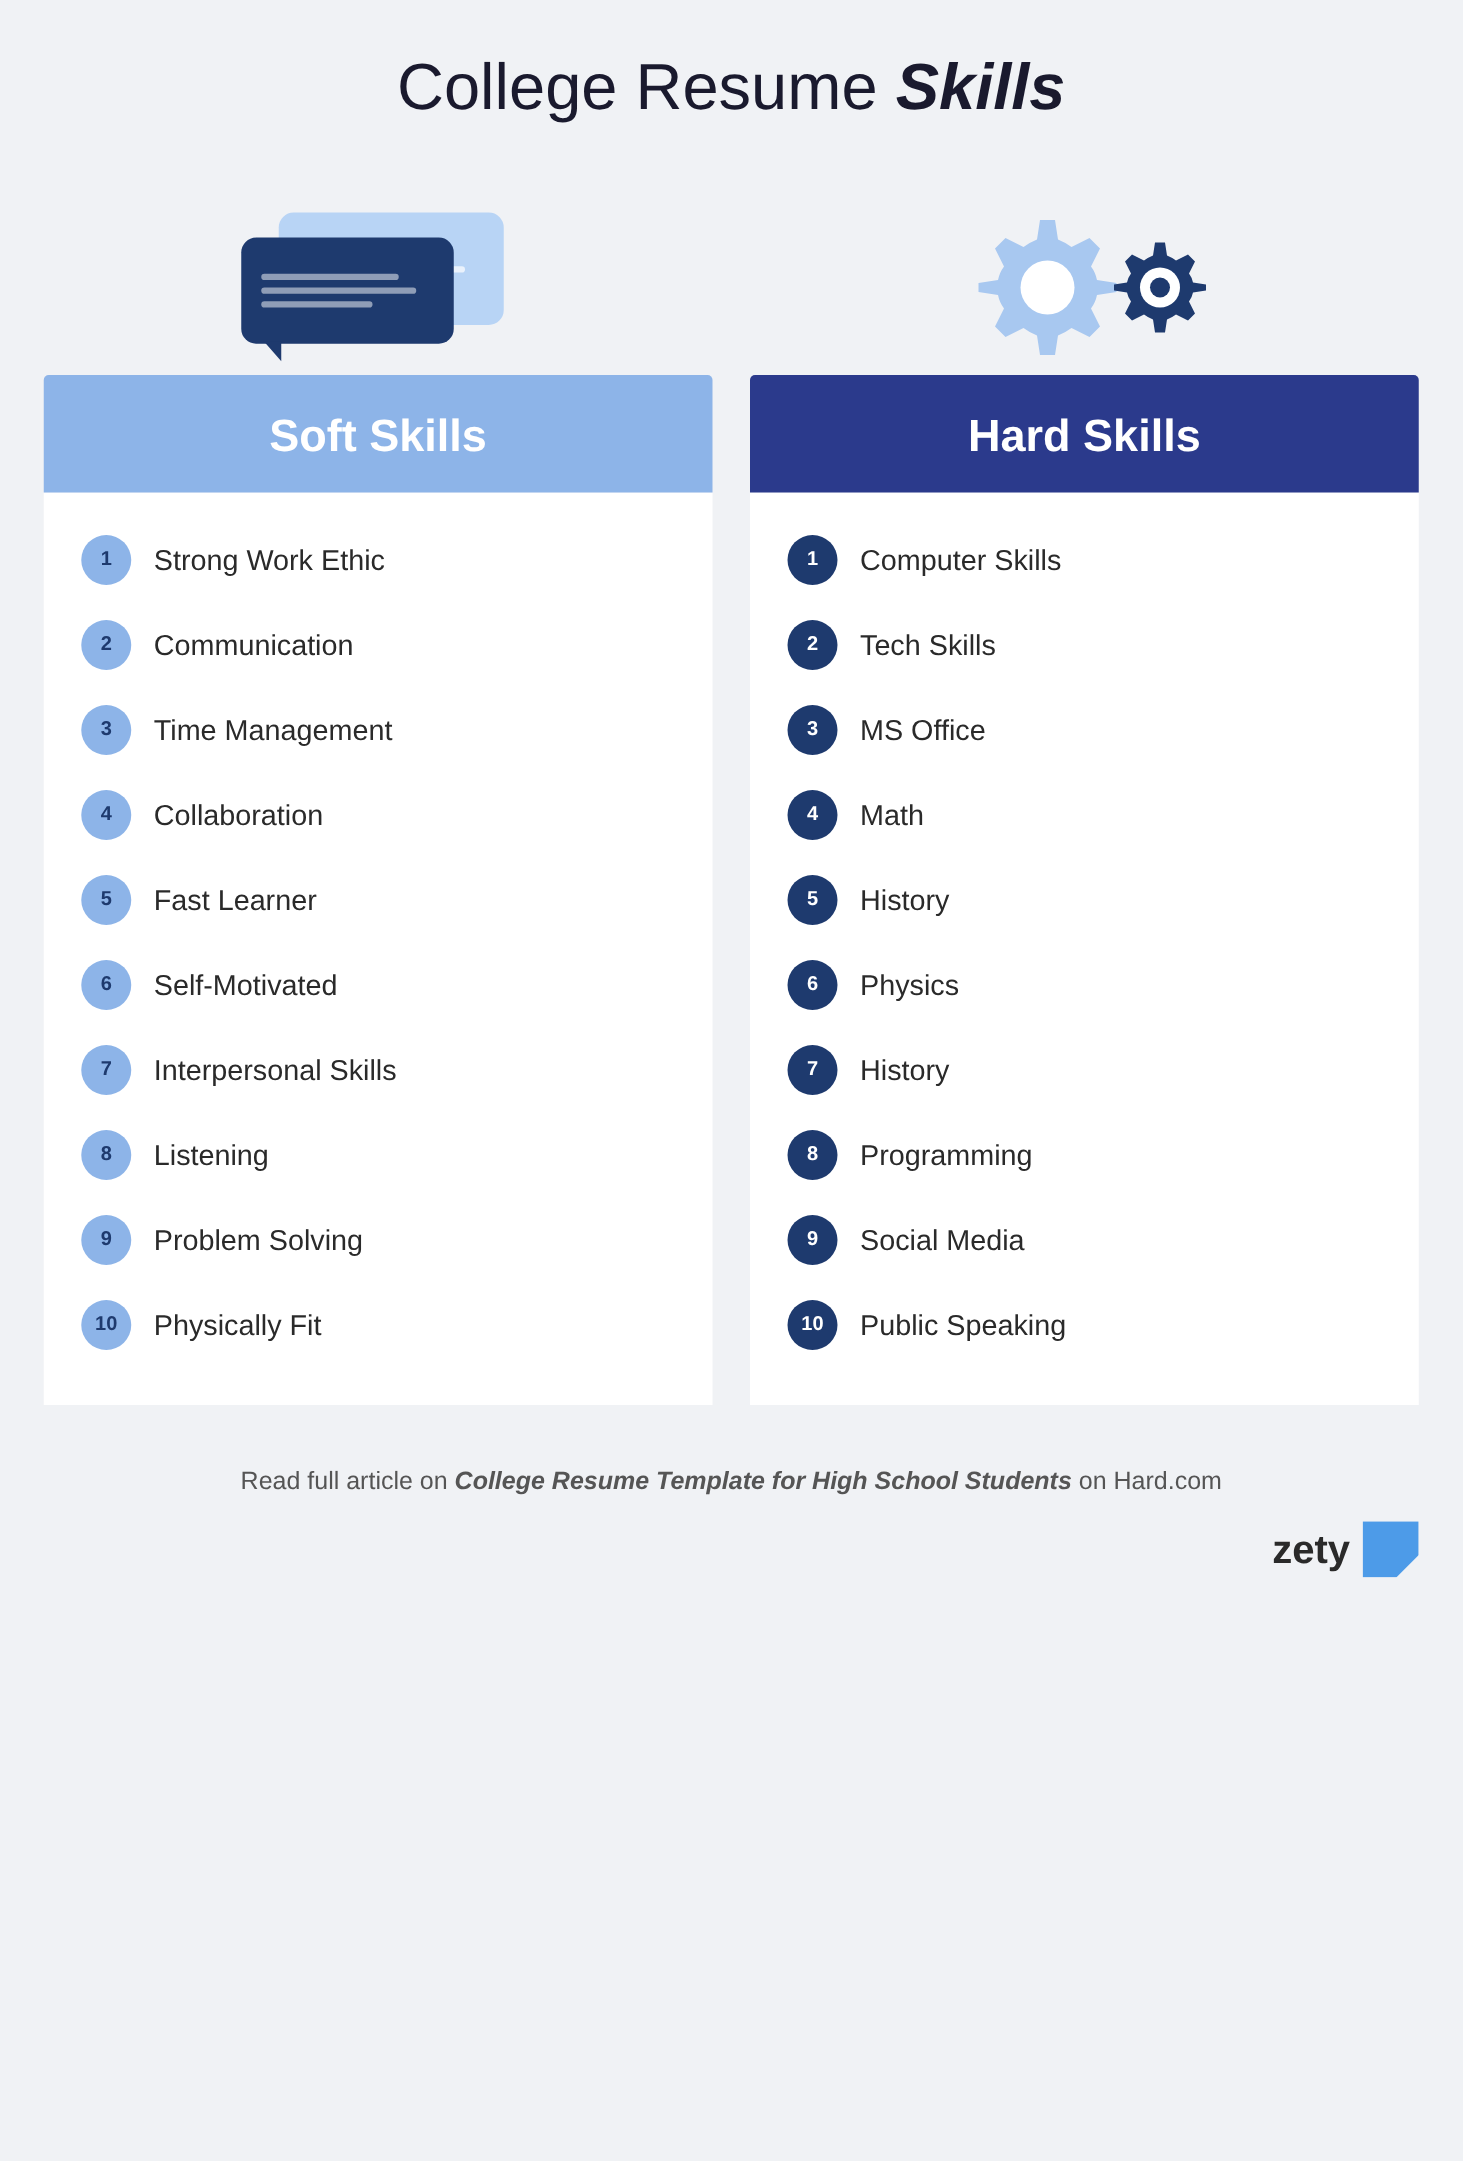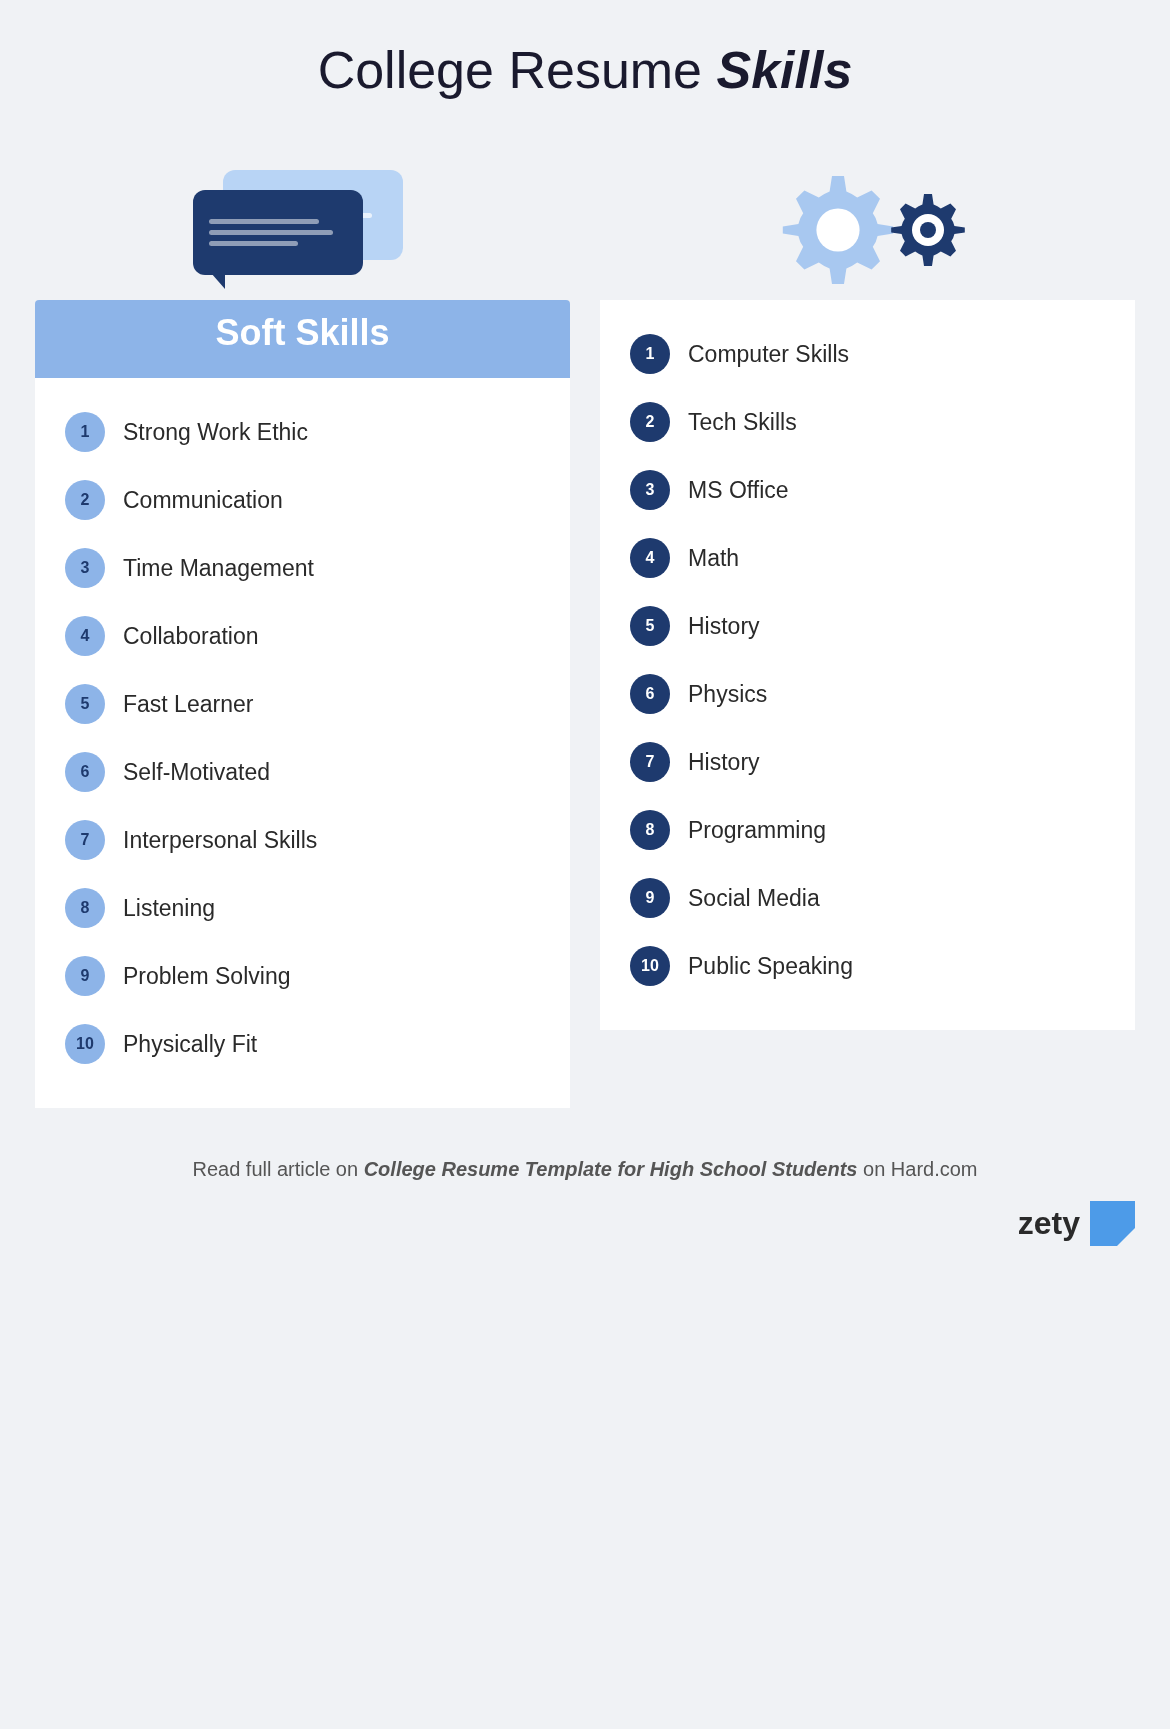--- a/index.html
+++ b/index.html
@@ -40,21 +40,21 @@
       flex: 1;
       display: flex;
       flex-direction: column;
       border-radius: 8px;
       overflow: visible;
       position: relative;
     }
 
     
     .col-header {
-      padding: 12px 20px 24px;
+      padding: 28px 20px 24px;
       text-align: center;
       font-size: 36px;
       font-weight: 800;
       color: white;
       border-radius: 0 0 0 0;
       position: relative;
     }
 
     .soft-header {
       background-color: #8db4e8;
@@ -330,20 +330,23 @@
           <circle fill="white" cx="50" cy="50" r="18"></circle>
         </svg>
 
         <svg class="gear gear-small" viewBox="0 0 100 100" xmlns="http://www.w3.org/2000/svg">
           <path fill="#1e3a6e" d="M45,5 L55,5 L57,18 Q62,20 66,23 L78,17 L85,24 L79,36 Q82,40 83,45 L96,47 L96,53 L83,55 Q82,60 79,64 L85,76 L78,83 L66,77 Q62,80 57,82 L55,95 L45,95 L43,82 Q38,80 34,77 L22,83 L15,76 L21,64 Q18,60 17,55 L4,53 L4,47 L17,45 Q18,40 21,36 L15,24 L22,17 L34,23 Q38,20 43,18 Z"></path>
           <circle fill="white" cx="50" cy="50" r="20"></circle>
           <circle fill="#1e3a6e" cx="50" cy="50" r="10"></circle>
         </svg>
       </div>
     </div>
+    <div class="col-header hard-header">
+      <span>Hard Skills</span>
+    </div>
     <div class="col-list">
       <div class="skill-item">
         <div class="skill-badge hard-badge">1</div>
         <span class="skill-label">Computer Skills</span>
       </div>
       <div class="skill-item">
         <div class="skill-badge hard-badge">2</div>
         <span class="skill-label">Tech Skills</span>
       </div>
       <div class="skill-item">

